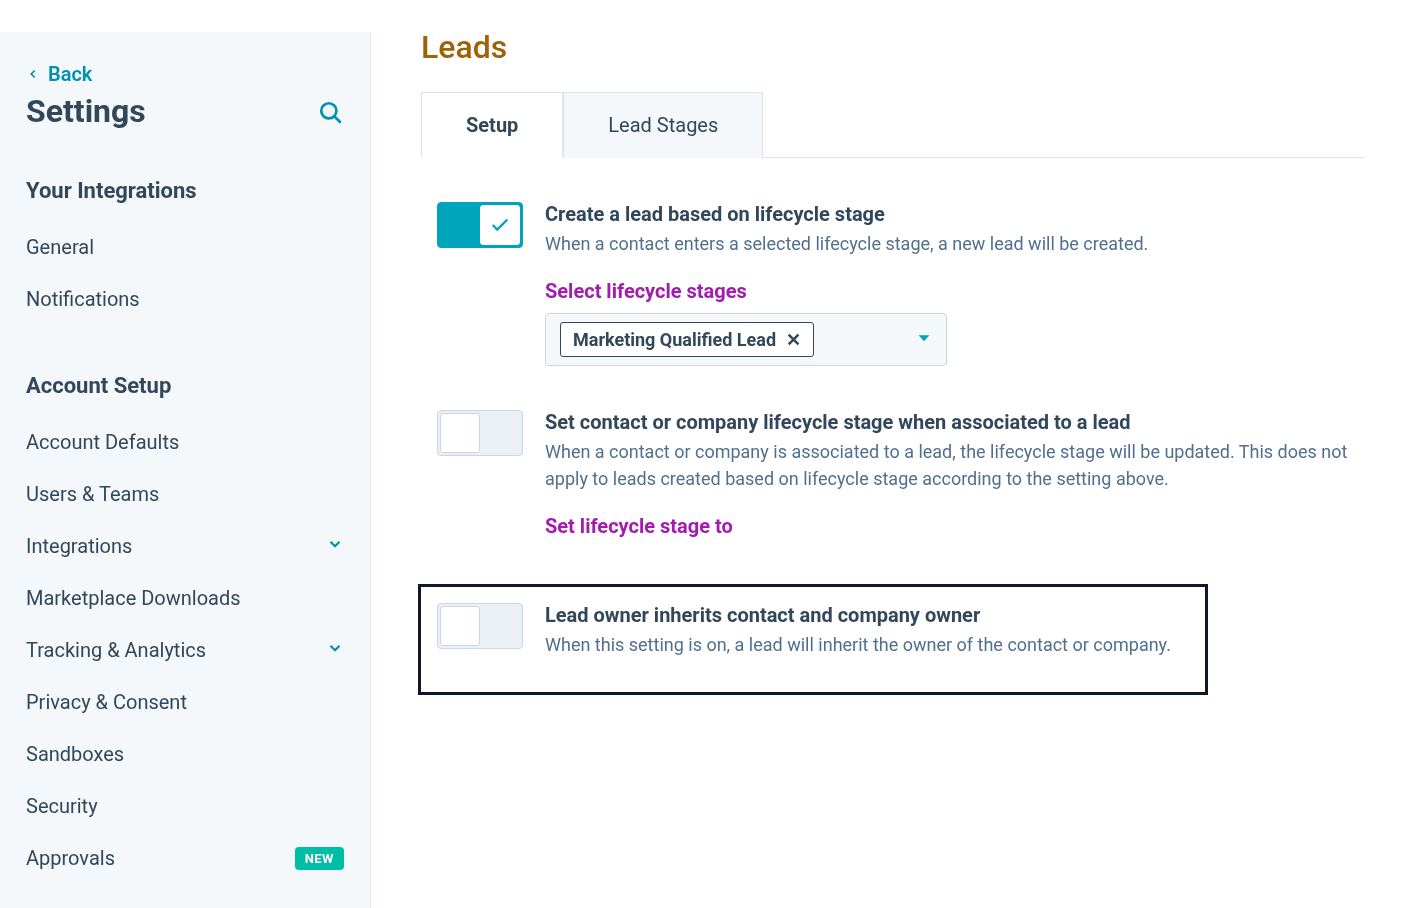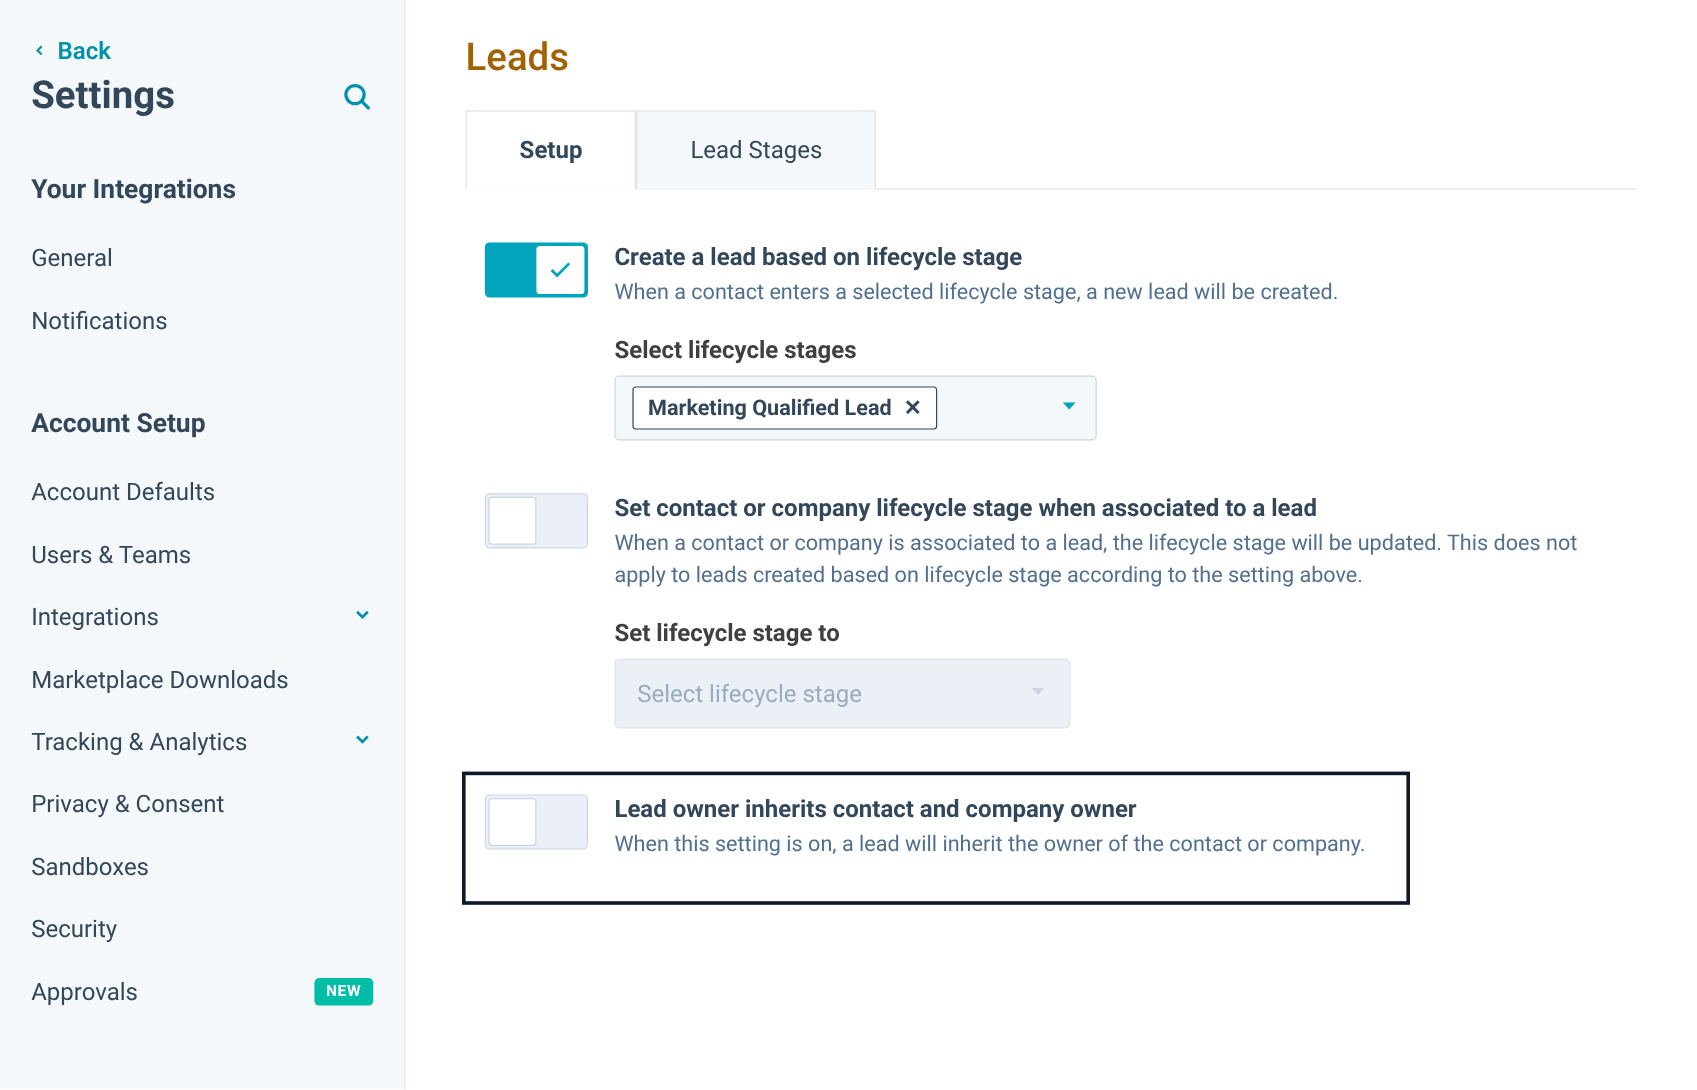--- a/index.html
+++ b/index.html
@@ -8,25 +8,26 @@
     background: #fff;
     color: #33475b;
     width: 1414px;
     height: 908px;
     overflow: hidden;
     display: flex;
   }
 
   
   .sidebar {
-    width: 338px;
+    width: 371px;
     background: #f5f8fa;
     border-right: 1px solid #e5e9ed;
     padding: 30px 26px 0 26px;
     flex-shrink: 0;
+    margin-top: 32px;
   }
   .back-link {
     display: inline-flex;
     align-items: center;
     gap: 8px;
     color: #0091ae;
     font-weight: 600;
     font-size: 20px;
     cursor: pointer;
     margin-bottom: 6px;
@@ -158,21 +159,21 @@
     margin-bottom: 4px;
   }
   .setting-desc {
     font-size: 18px;
     color: #516f90;
     line-height: 1.5;
   }
   .field-label {
     font-size: 20px;
     font-weight: 700;
-    color: #404040;
+    color: #a21caf;
     margin-top: 22px;
     margin-bottom: 10px;
   }
 
   
   .multiselect {
     width: 402px;
     border: 1px solid #cbd6e2;
     background: #f5f8fa;
     border-radius: 4px;
@@ -332,28 +333,20 @@
     </div>
 
     <div class="setting-row">
       <div class="toggle off">
         <div class="toggle-knob"></div>
       </div>
       <div class="setting-content">
         <div class="setting-title">Set contact or company lifecycle stage when associated to a lead</div>
         <div class="setting-desc">When a contact or company is associated to a lead, the lifecycle stage will be updated. This does not apply to leads created based on lifecycle stage according to the setting above.</div>
         <div class="field-label">Set lifecycle stage to</div>
-        <div class="select">
-          <span class="select-placeholder">Select lifecycle stage</span>
-          <span class="caret-down">
-            <svg viewBox="0 0 24 24" fill="currentColor">
-                <polygon points="4,8 20,8 12,17"></polygon>
-              </svg>
-          </span>
-        </div>
       </div>
     </div>
 
     <div class="setting-row highlighted">
       <div class="toggle off">
         <div class="toggle-knob"></div>
       </div>
       <div class="setting-content">
         <div class="setting-title">Lead owner inherits contact and company owner</div>
         <div class="setting-desc">When this setting is on, a lead will inherit the owner of the contact or company.</div>

